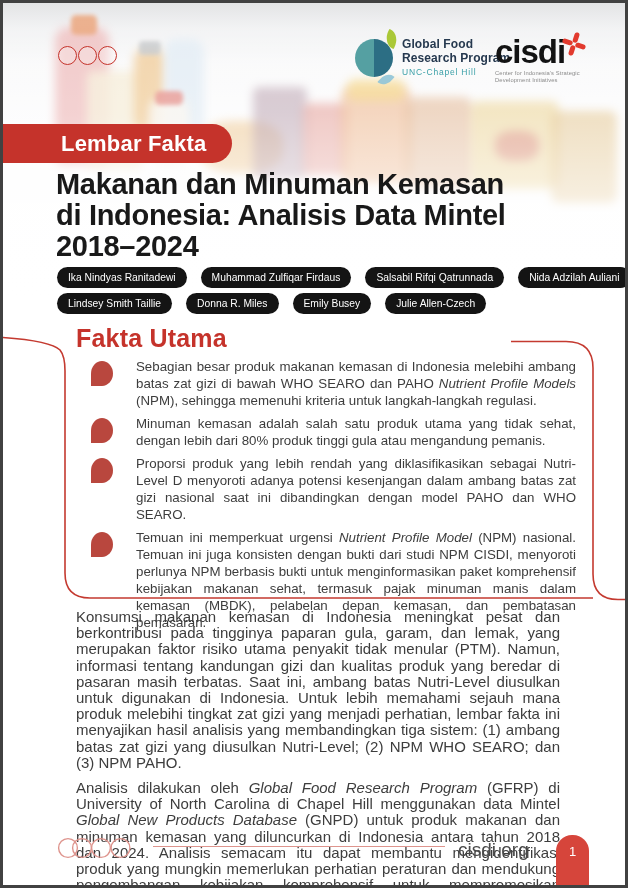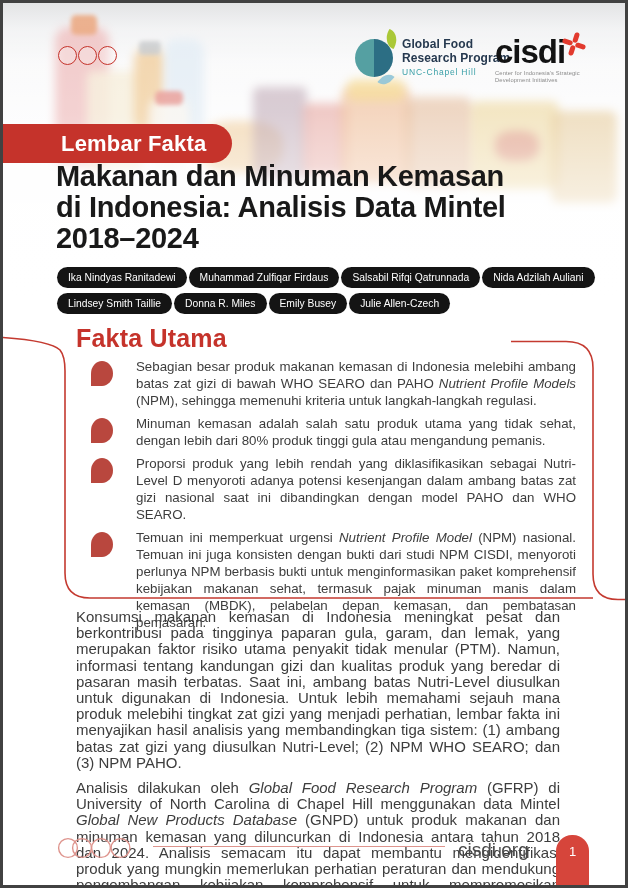--- a/index.html
+++ b/index.html
@@ -55,24 +55,24 @@
 
   .cisdi{position:absolute;left:492px;top:34px;width:100px;}
   .cisdi-word{font-size:33px;font-weight:800;color:#131313;letter-spacing:-1px;line-height:30px;font-family:"Liberation Sans",sans-serif;}
   .cisdi-star{position:absolute;left:66px;top:-6px;}
   .cisdi-tag{margin-top:3px;width:160px;font-size:10px;transform:scale(.58);transform-origin:0 0;color:#8a8a8a;line-height:11px;letter-spacing:.2px;}
 
   
   .banner{position:absolute;left:0;top:121px;height:39px;width:229px;background:var(--brand-red);
     border-radius:0 20px 20px 0;color:#fff;font-size:22px;font-weight:800;line-height:39px;
     padding-left:58px;box-sizing:border-box;letter-spacing:.2px;}
-  .title{position:absolute;left:53px;top:158px;width:540px;color:var(--ink);
+  .title{position:absolute;left:53px;top:166px;width:540px;color:var(--ink);
     font-size:29px;font-weight:800;line-height:31px;letter-spacing:-.3px;}
   .authors{position:absolute;left:54px;top:264px;width:545px;}
-  .author-row{display:flex;gap:2px;margin-bottom:5px;flex-wrap:nowrap;}
+  .author-row{display:flex;gap:14px;margin-bottom:5px;flex-wrap:nowrap;}
   .badge{background:var(--badge-black);color:#fff;font-size:10.3px;line-height:21px;height:21px;
     padding:0 11px;border-radius:11px;white-space:nowrap;}
 
   
   .outline{position:absolute;left:0;top:0;pointer-events:none;}
   .fakta-heading{position:absolute;left:73px;top:321px;color:var(--brand-red);font-size:25px;font-weight:800;letter-spacing:.2px;}
   .bullets{position:absolute;left:62px;top:355px;width:528px;}
   .bullet{position:relative;padding-left:71px;padding-right:17px;margin-bottom:6px;box-sizing:border-box;}
   .drop{position:absolute;left:26px;top:3px;width:22px;height:25px;background:var(--bullet-red);
     border-radius:50% 50% 50% 0;}

